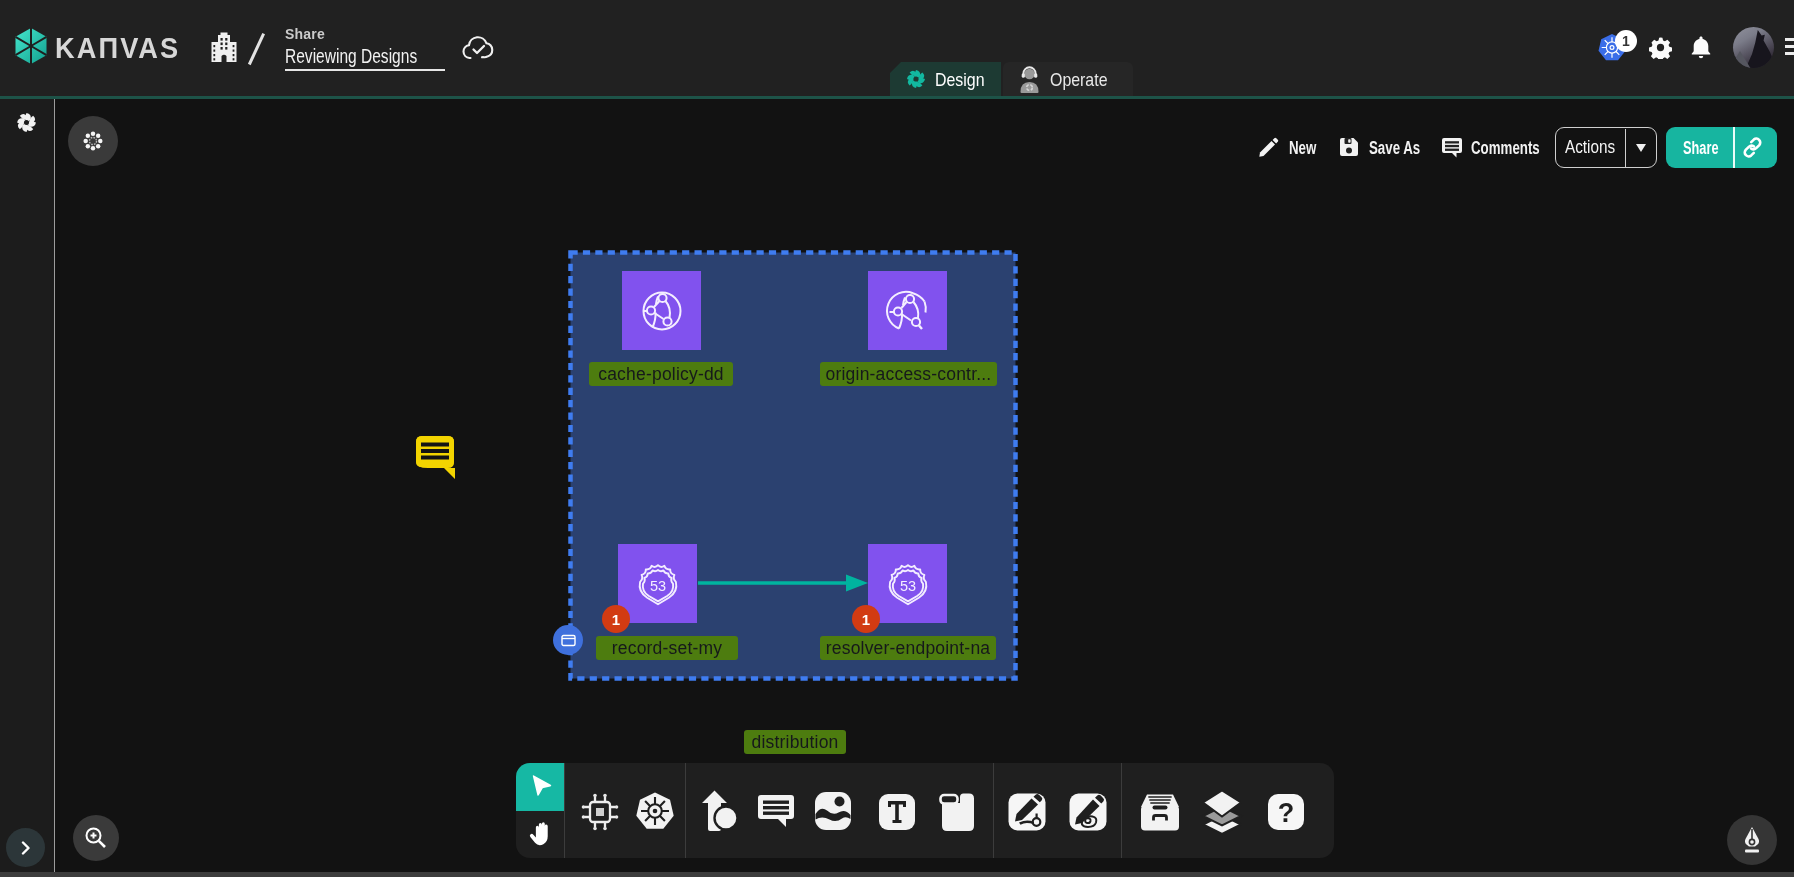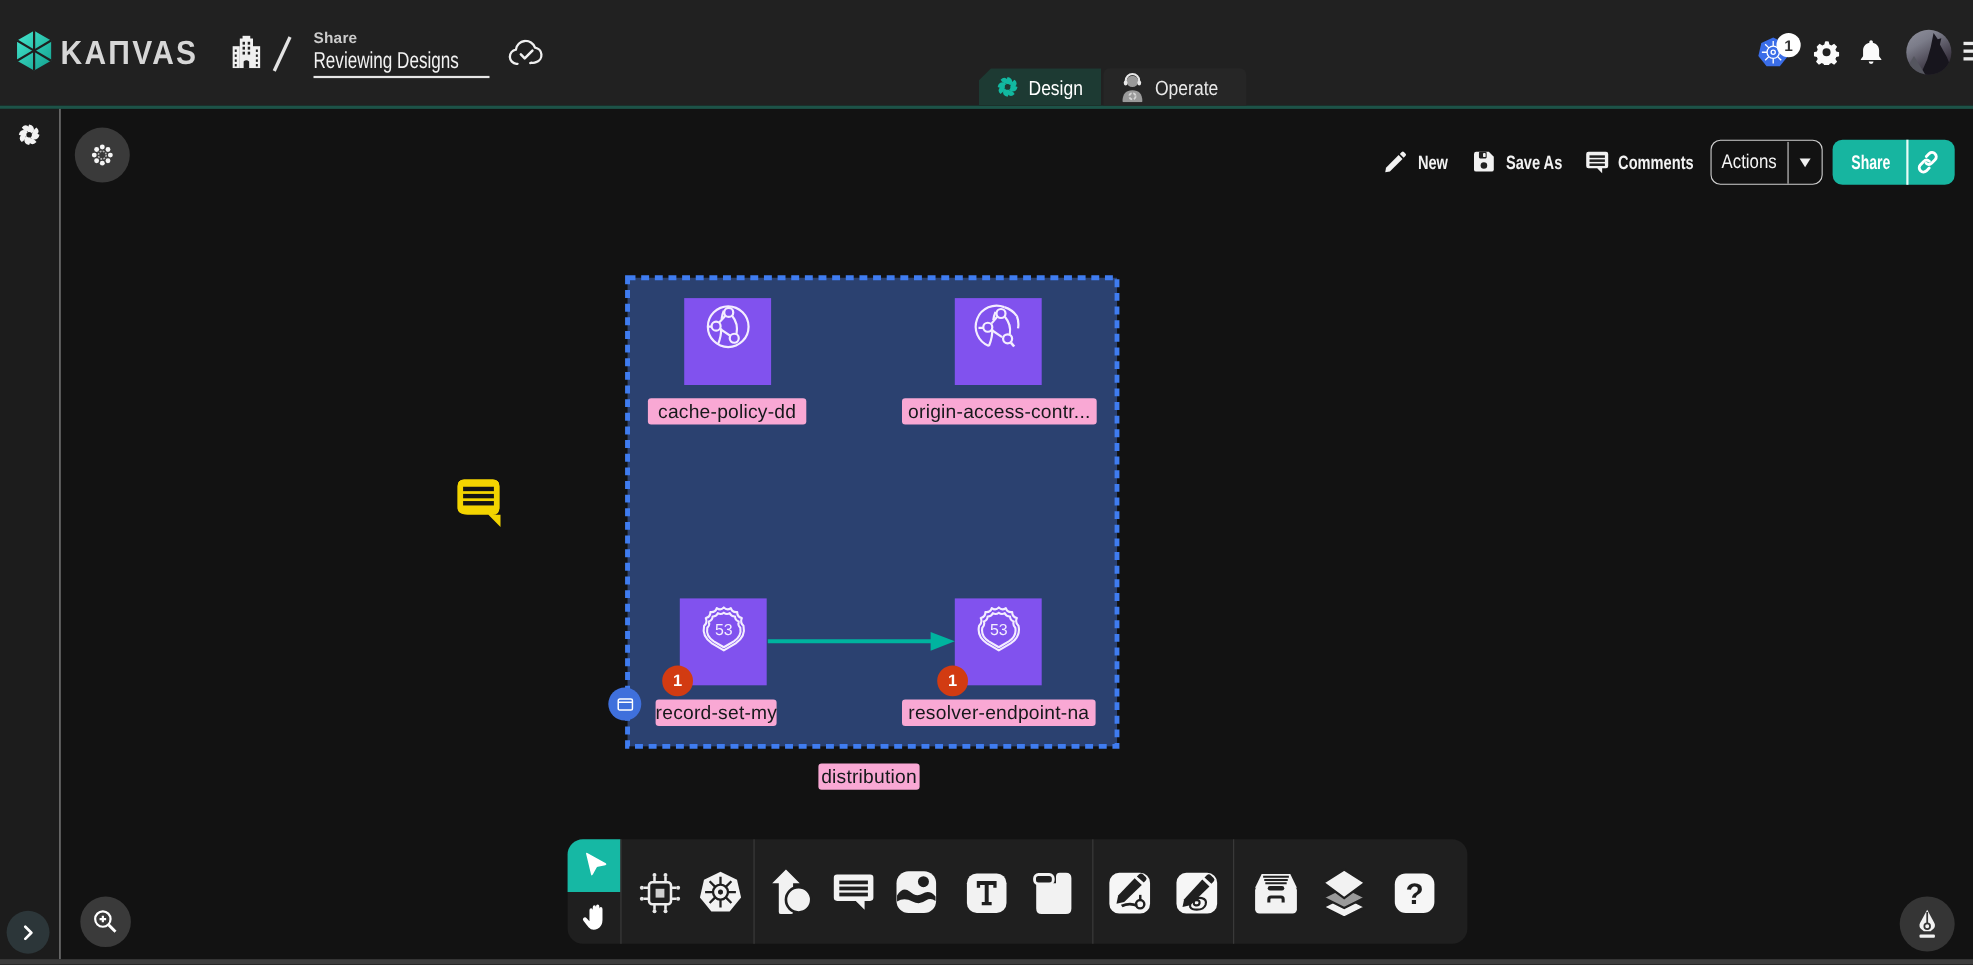--- a/index.html
+++ b/index.html
@@ -1,21 +1,21 @@
 <!DOCTYPE html>
 <html><head>
 <meta charset="utf-8">
 <style>
 *{margin:0;padding:0;box-sizing:border-box}
 html,body{width:1794px;height:877px;overflow:hidden;background:#121212;font-family:"Liberation Sans",sans-serif;-webkit-font-smoothing:antialiased}
 div{-webkit-font-smoothing:antialiased}
 #app{position:relative;width:1794px;height:877px;background:#121212}
 .abs{position:absolute}
-.lbl{position:absolute;background:#f9a8d4;color:#16191b;font-size:17.5px;height:24px;line-height:24px;text-align:center;border-radius:3px;white-space:nowrap;letter-spacing:.2px}
-.node{position:absolute;width:79px;height:79px;background:#8152ee;display:flex;justify-content:center}
+.lbl{position:absolute;background:#4d7c0f;color:#16191b;font-size:17.5px;height:24px;line-height:24px;text-align:center;border-radius:3px;white-space:nowrap;letter-spacing:.2px}
+.node{position:absolute;width:79px;height:79px;background:#8152ee;display:flex;align-items:center;justify-content:center}
 .badge{position:absolute;width:28px;height:28px;border-radius:50%;background:#d23b12;color:#fff;font-weight:bold;font-size:15px;display:flex;align-items:center;justify-content:center}
 .tbtxt{color:#f2f2f2;font-size:17.5px;font-weight:bold;transform:scaleX(.76);transform-origin:0 50%}
 .cirbtn{position:absolute;border-radius:50%;background:#3a3a3a;display:flex;align-items:center;justify-content:center}
 .tooldiv{position:absolute;top:0;width:1px;height:95px;background:#3c3c3c}
 </style>
 </head>
 <body>
 <div id="app">
 
 <div class="abs" style="left:0;top:0;width:1794px;height:96px;background:#212121"></div>
@@ -244,23 +244,23 @@
 <path d="M27 13 C28.7 14.4 30.6 14.5 32.4 13.4 C33.2 15.4 34.9 16.5 37.2 16.4 C37.3 18.6 38.5 20.2 40.6 20.9 C39.8 23 40.4 25.1 42 26.7 C42.9 31.5 40.8 36 36.1 39 L27 44.4 L17.9 39 C13.2 36 11.1 31.5 12 26.7 C13.6 25.1 14.2 23 13.4 20.9 C15.5 20.2 16.7 18.6 16.8 16.4 C19.1 16.5 20.8 15.4 21.6 13.4 C23.4 14.5 25.3 14.4 27 13 Z"></path>
 <text x="27" y="33.5" text-anchor="middle" font-size="14.5" font-family="Liberation Sans" fill="#f3edff" stroke="none" stroke-width="0">53</text>
 </svg>
 </div>
 <svg class="abs" style="left:697px;top:572px" width="175" height="22" viewBox="0 0 175 22">
 <line x1="1" y1="11" x2="152" y2="11" stroke="#00b39f" stroke-width="3.6"></line>
 <polygon points="149,2.5 171,11 149,19.5" fill="#00b39f"></polygon>
 </svg>
 <div class="lbl" style="left:589px;top:362px;width:144px">cache-policy-dd</div>
 <div class="lbl" style="left:820px;top:362px;width:177px">origin-access-contr...</div>
-<div class="lbl" style="left:596px;top:636px;width:110px">record-set-my</div>
+<div class="lbl" style="left:596px;top:636px;width:142px">record-set-my</div>
 <div class="lbl" style="left:820px;top:636px;width:176px">resolver-endpoint-na</div>
-<div class="lbl" style="left:744px;top:694px;width:92px">distribution</div>
+<div class="lbl" style="left:744px;top:730px;width:102px">distribution</div>
 <div class="badge" style="left:602px;top:605px">1</div>
 <div class="badge" style="left:852px;top:605px">1</div>
 <div class="cirbtn" style="left:553px;top:625px;width:30px;height:30px;background:#3f70dc">
 <svg width="15" height="13" viewBox="0 0 15 13" fill="none" stroke="#fff" stroke-width="1.4">
 <rect x="1" y="1.5" width="13" height="10" rx="1.5"></rect>
 <path d="M1 4.5 L14 4.5"></path>
 </svg>
 </div>
 
 <div class="abs" style="left:516px;top:763px;width:818px;height:95px;background:#1f1f1f;border-radius:14px">

